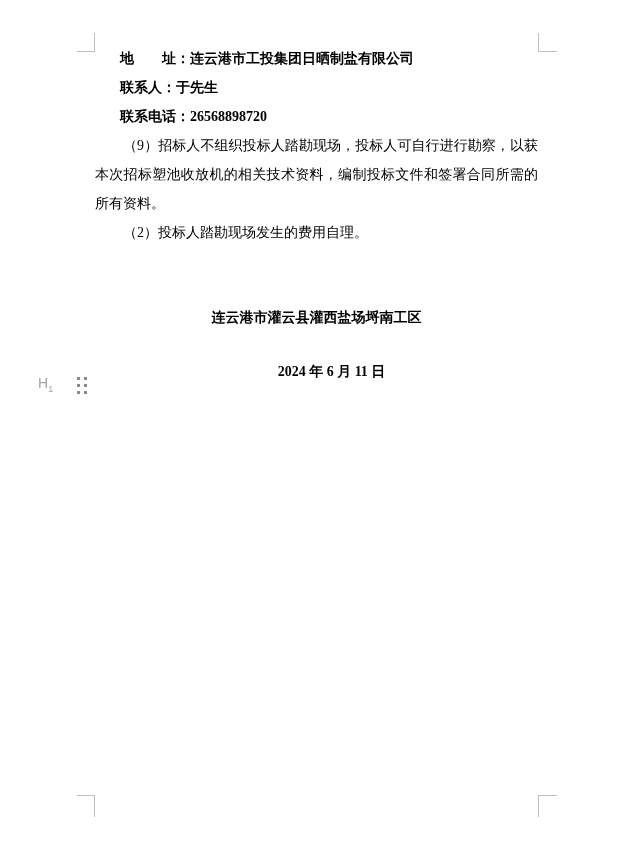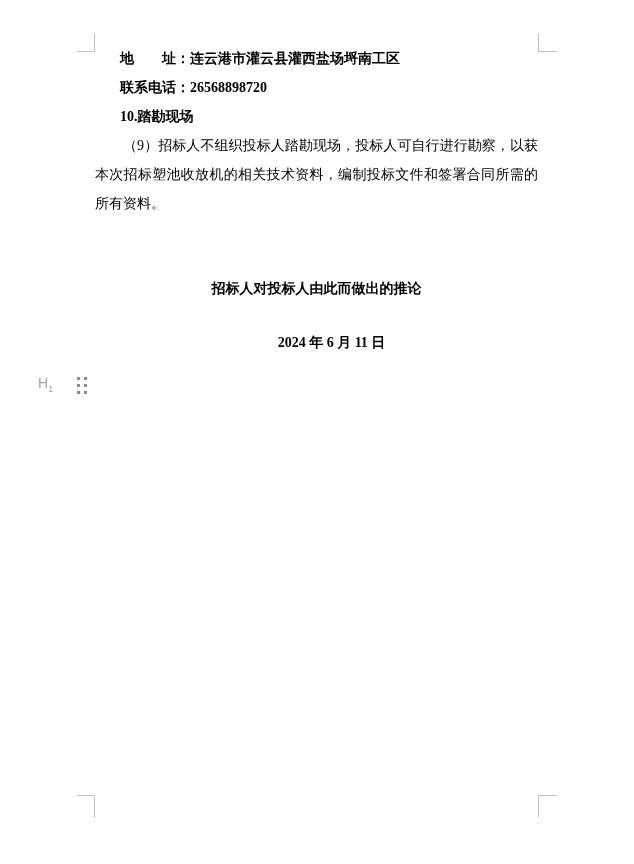--- a/index.html
+++ b/index.html
@@ -84,24 +84,25 @@
       <span></span>
         <span></span>
       <span></span>
         <span></span>
       <span></span>
         <span></span>
     </div>
   </div>
 
   <div class="content">
-    <p class="contact-line"><span>地　　址：</span><span>连云港市灌云县灌西盐场埒南工区</span></p>
+    <p class="contact-line"><span>地　　址：</span><span>连云港市工投集团日晒制盐有限公司</span></p>
+    <p class="contact-line"><span>联系人：</span><span>于先生</span></p>
     <p class="contact-line"><span>联系电话：</span><span>26568898720</span></p>
 
-    <p class="section-heading">10.踏勘现场</p>
 
     <p class="para">（9）招标人不组织投标人踏勘现场，投标人可自行进行勘察，以获本次招标塑池收放机的相关技术资料，编制投标文件和签署合同所需的所有资料。</p>
+    <p class="para">（2）投标人踏勘现场发生的费用自理。</p>
 
-    <p class="company">招标人对投标人由此而做出的推论</p>
+    <p class="company">连云港市灌云县灌西盐场埒南工区</p>
     <p class="docdate">2024 年 6 月 11 日</p>
   </div>
 
 </div>
 
 </body></html>

